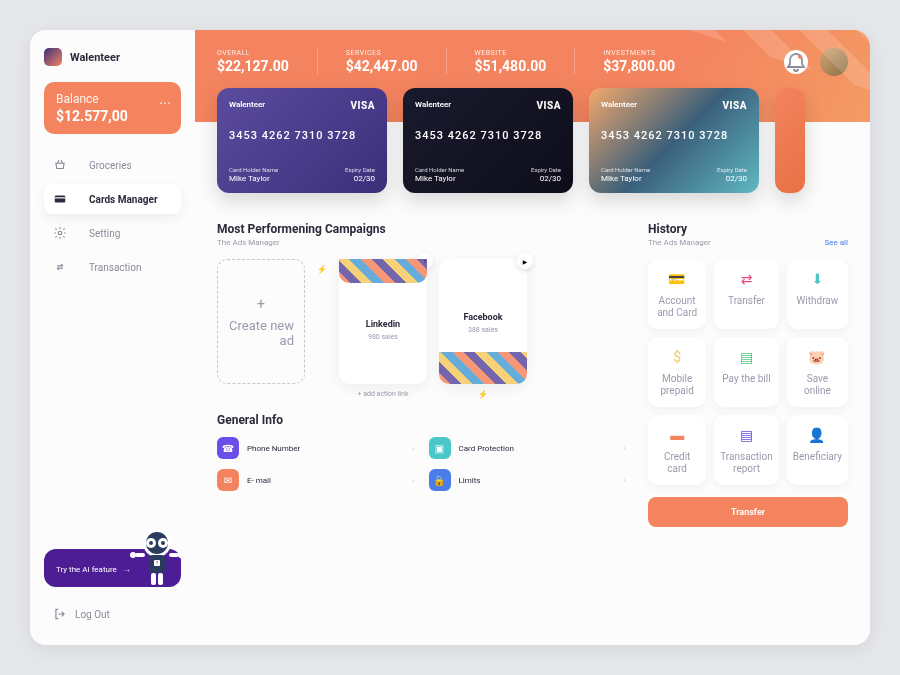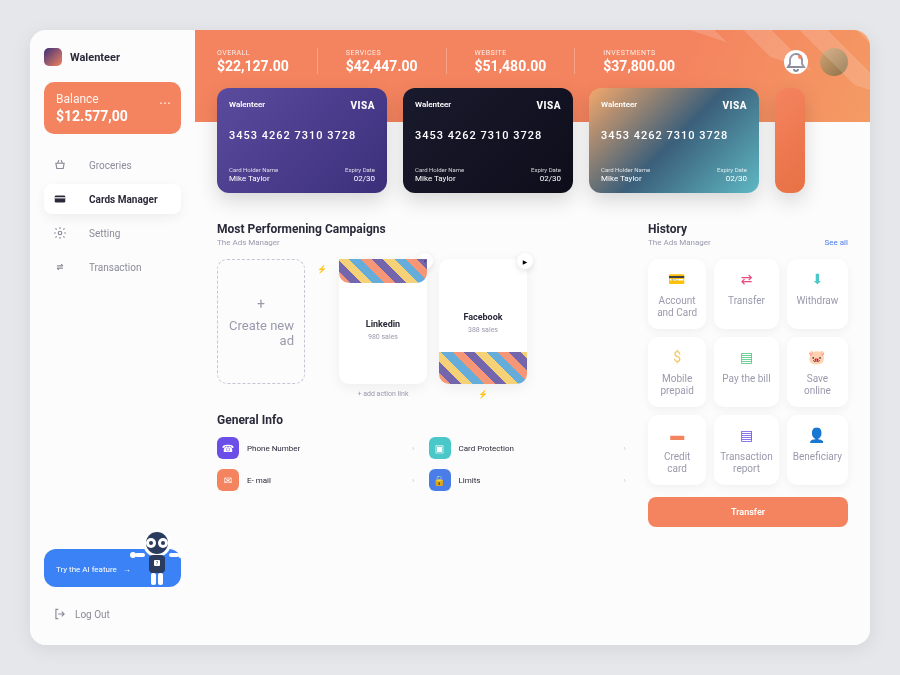--- a/index.html
+++ b/index.html
@@ -10,21 +10,21 @@
 .logo-mark{width:18px;height:18px;border-radius:5px;background:linear-gradient(135deg,#3b2f7a,#f4845f)}
 .logo-text{font-size:11px;font-weight:700;color:#2a2a3b}
 .balance-card{background:#f4845f;border-radius:10px;padding:10px 12px;margin-bottom:16px;color:#fff;position:relative}
 .balance-label{font-size:12px;opacity:.9}
 .balance-value{font-size:14px;font-weight:700;margin-top:2px}
 .balance-more{position:absolute;right:10px;top:14px;font-size:12px;opacity:.9;cursor:pointer}
 .nav{flex:1}
 .nav-item{display:flex;align-items:center;gap:22px;padding:8px 9px;border-radius:8px;font-size:10px;color:#8b8b9a;margin-bottom:4px;cursor:pointer}
 .nav-item.active{background:#fff;color:#2a2a3b;font-weight:700;box-shadow:0 4px 12px rgba(0,0,0,0.06)}
 .nav-icon{width:14px;height:14px;display:flex;align-items:center;justify-content:center}
-.ai-card{background:#3b82f6;border-radius:12px;padding:16px 12px 12px;margin-bottom:14px;position:relative;color:#fff;overflow:visible}
+.ai-card{background:#4c1d95;border-radius:12px;padding:16px 12px 12px;margin-bottom:14px;position:relative;color:#fff;overflow:visible}
 .ai-text{font-size:8px;line-height:1.3}
 .ai-arrow{display:inline-block;margin-left:4px}
 .robot{position:absolute;right:-6px;top:-26px;width:60px;height:70px}
 .logout{display:flex;align-items:center;gap:8px;font-size:10px;color:#8b8b9a;cursor:pointer;padding:6px 9px}
 .main{flex:1;overflow:hidden;position:relative;background:#fcfcfc}
 .header{background:linear-gradient(120deg,#f4845f 0%,#f4845f 70%,#f49b64 100%);padding:18px 22px 48px;position:relative}
 .header::after{content:'';position:absolute;right:0;top:0;width:180px;height:60px;background:repeating-linear-gradient(45deg,rgba(255,255,255,.15) 0 20px,transparent 20px 40px);clip-path:polygon(0 0,100% 0,100% 100%)}
 .stats{display:flex;gap:28px;align-items:center}
 .stat{color:#fff}
 .stat-label{font-size:7px;opacity:.85;letter-spacing:.5px}

